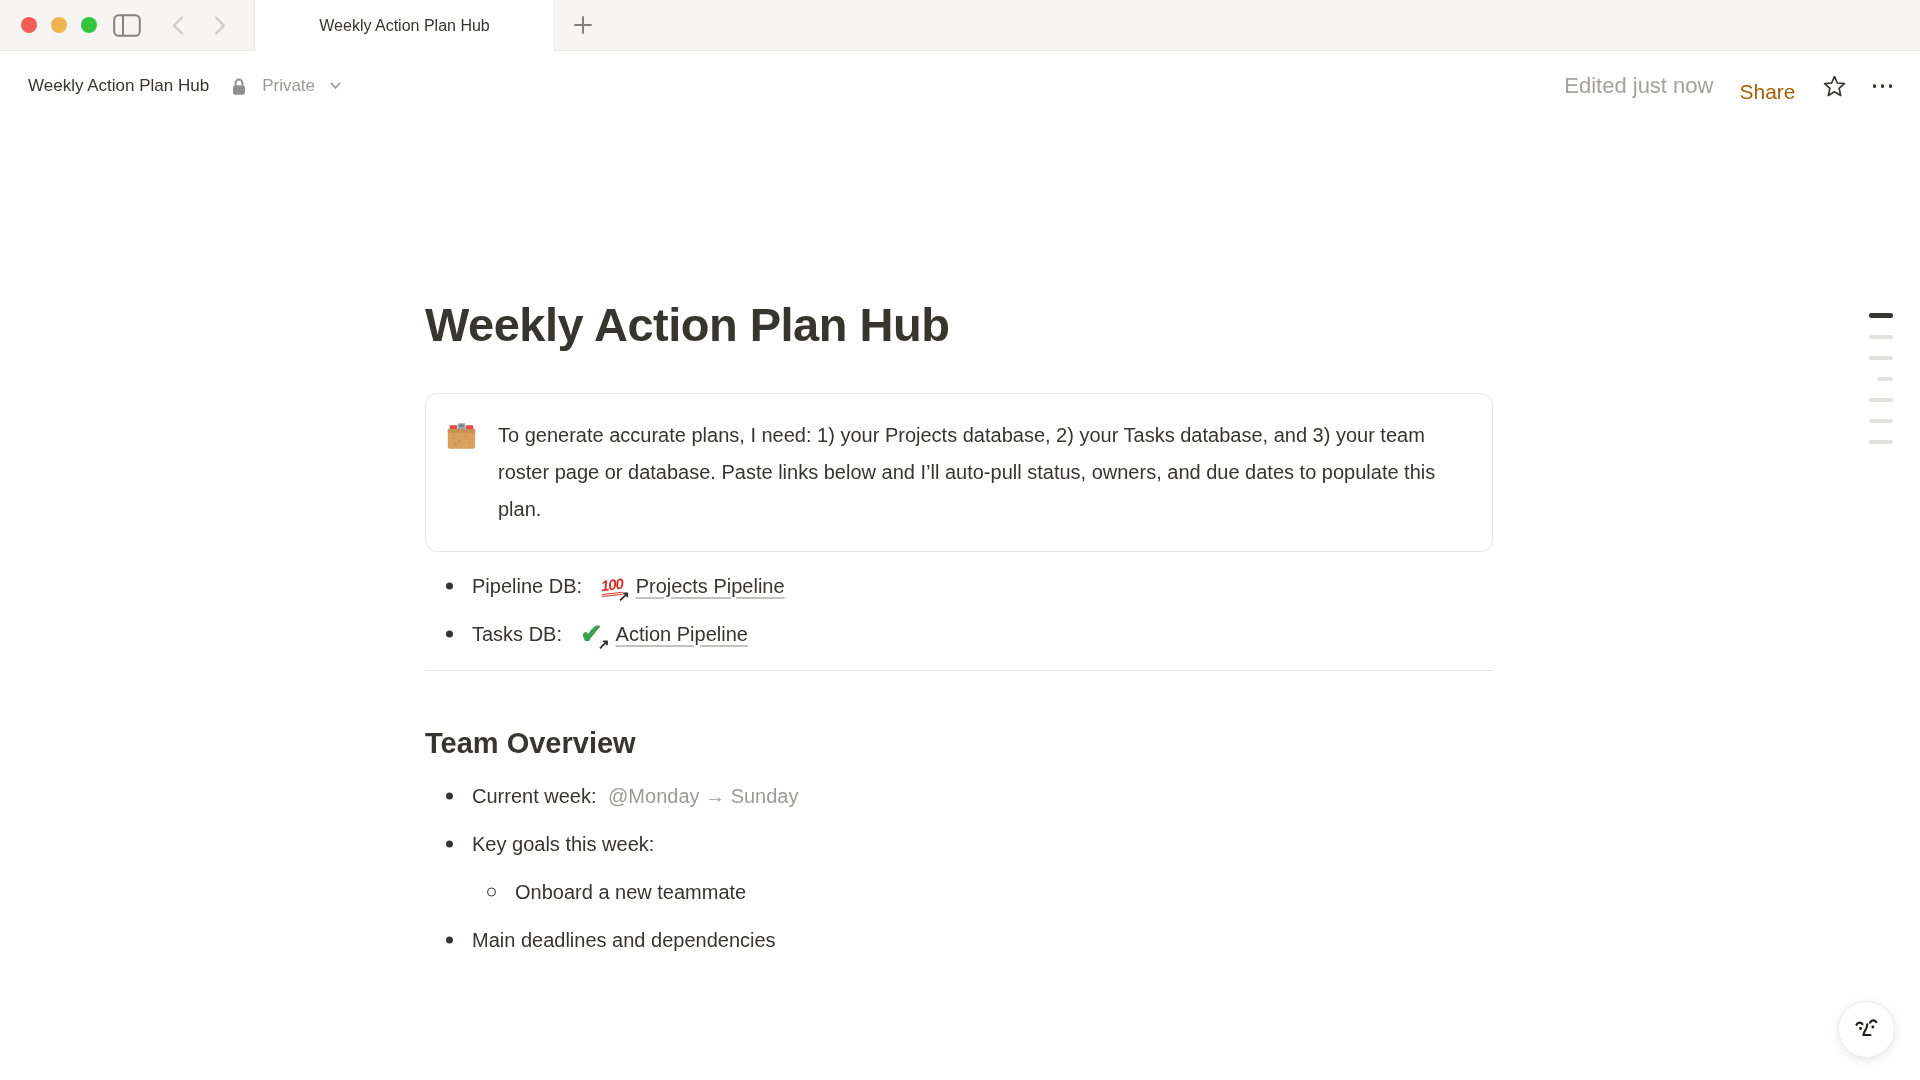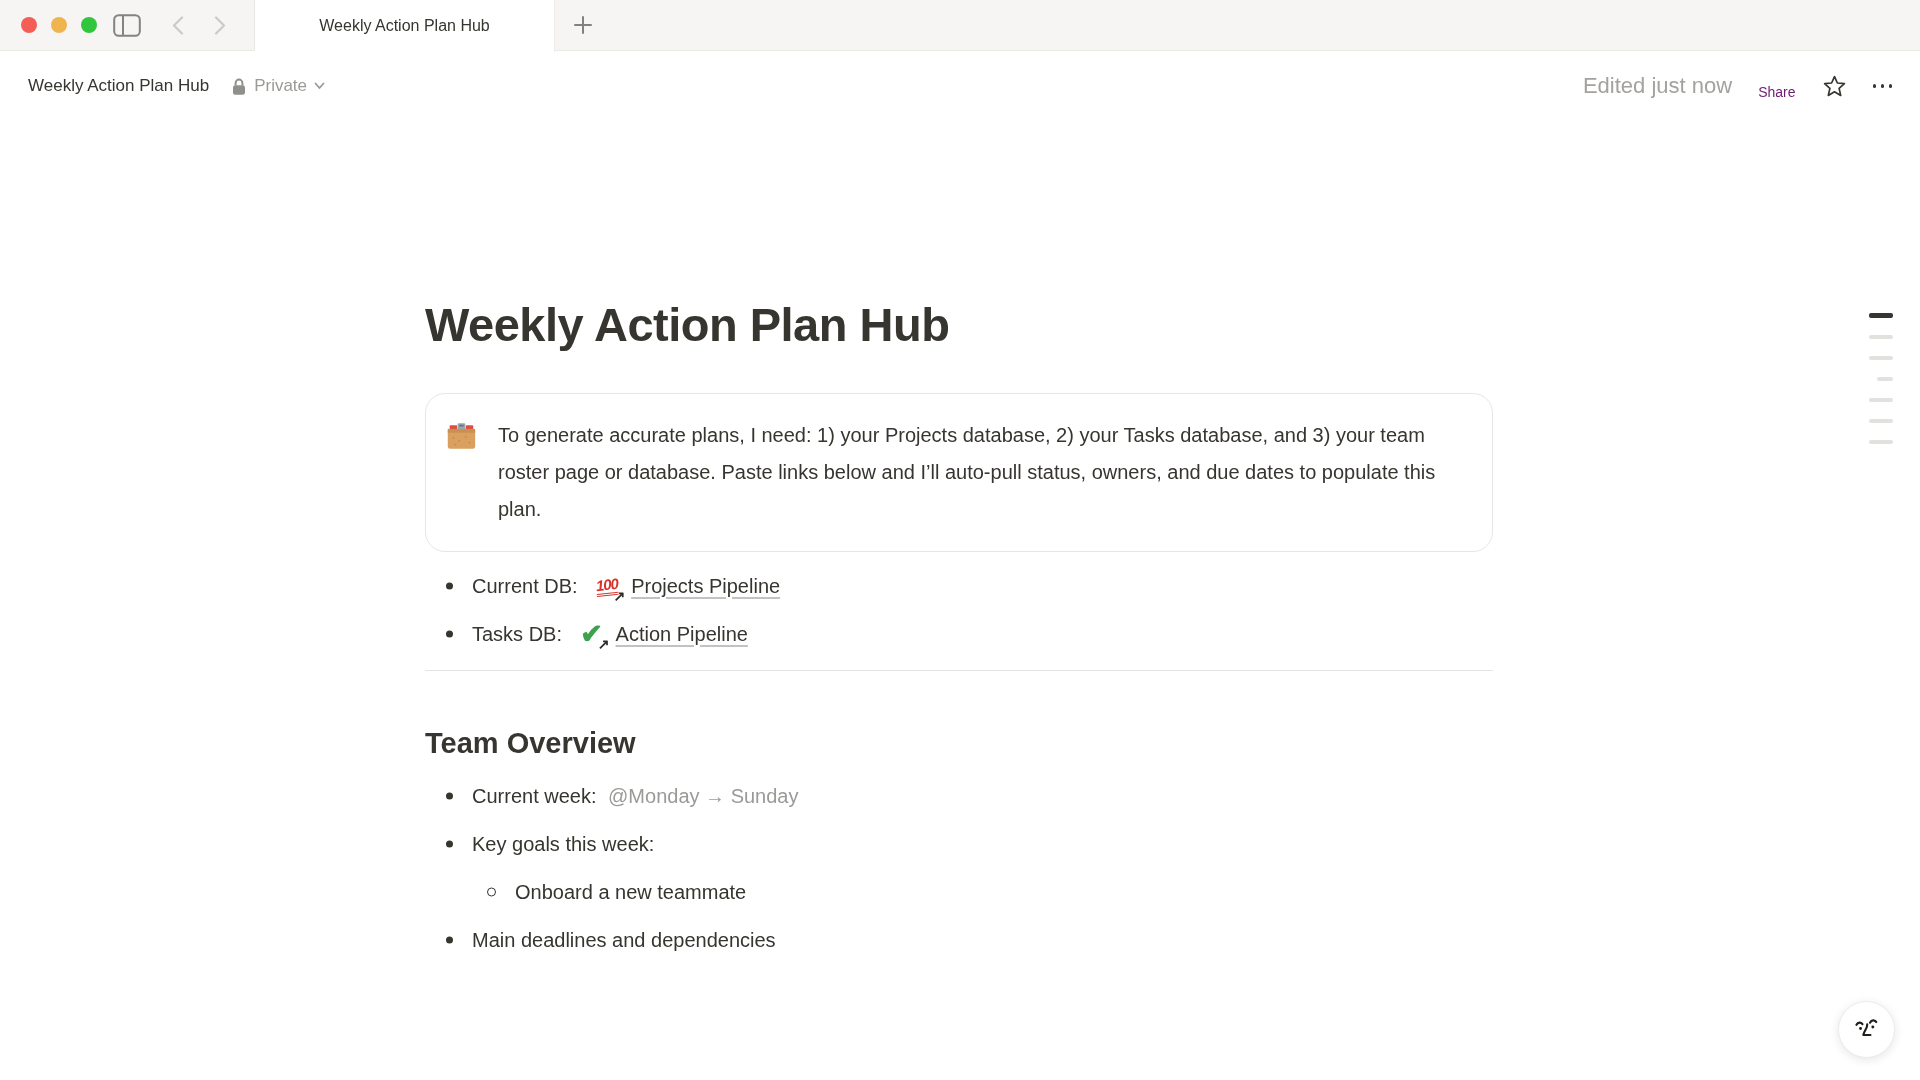--- a/index.html
+++ b/index.html
@@ -37,37 +37,37 @@
   }
   .new-tab { position: absolute; left: 573px; top: 15px; width: 20px; height: 20px; cursor: pointer; }
 
   
   .toolbar {
     position: absolute; left: 28px; right: 28px; top: 52px; height: 68px;
     display: flex; align-items: center; justify-content: space-between;
   }
   .toolbar-left { display: flex; align-items: center; gap: 22px; }
   .crumb { font-size: 17px; color: #37352f; cursor: pointer; }
-  .privacy { display: flex; align-items: center; gap: 7px; cursor: pointer; }
+  .privacy { display: flex; align-items: center; gap: 15px; cursor: pointer; }
   .privacy-label { font-size: 17px; color: #9b9a97; }
   .toolbar-right { display: flex; align-items: center; gap: 26px; }
   .edited { font-size: 22px; color: #a3a29e; }
-  .share { font-size: 14px; color: #701a75; cursor: pointer; margin-top: 12px; }
+  .share { font-size: 21px; color: #a16207; cursor: pointer; margin-top: 12px; }
   .star-btn { width: 25px; height: 24px; cursor: pointer; }
   .dots-btn { display: flex; gap: 4.5px; align-items: center; cursor: pointer; padding: 4px 0; }
   .dots-btn .dot { width: 3.5px; height: 3.5px; border-radius: 50%; background: #37352f; }
 
   
   .content { position: absolute; left: 425px; top: 296px; width: 1068px; }
   .page-title { font-size: 47px; line-height: 58px; font-weight: 700; letter-spacing: -0.5px; }
 
   .callout {
     margin-top: 39px;
     border: 1px solid #e7e6e3;
-    border-radius: 20px;
+    border-radius: 12px;
     padding: 23px 48px 23px 18px;
     display: flex; align-items: flex-start;
     background: #ffffff;
   }
   .callout-icon { flex: 0 0 34px; width: 34px; height: 34px; margin-top: 2px; }
   .callout-text { margin-left: 20px; font-size: 20px; line-height: 37px; width: 952px; }
 
   .h2 { font-size: 29px; line-height: 36px; font-weight: 700; }
   .h2.quick { margin-top: 52px; }
   .h2.team { margin-top: 54px; }
@@ -207,21 +207,21 @@
       <circle cx="23" cy="19" r="0.9" fill="#c08a48"></circle>
       <circle cx="27" cy="25" r="0.9" fill="#c08a48"></circle>
       <circle cx="12" cy="27" r="0.9" fill="#c08a48"></circle>
     </svg>
     <p class="callout-text">To generate accurate plans, I need: 1) your Projects database, 2) your Tasks database, and 3) your team roster page or database. Paste links below and I’ll auto-pull status, owners, and due dates to populate this plan.</p>
   </div>
 
 
   <div class="list">
     <div class="li">
-      <span class="label">Current DB: </span>
+      <span class="label">Pipeline DB: </span>
       <span class="page-link">
         <span class="inline-icon">
           <span class="hundred">100</span>
           <span class="link-arrow">↗</span>
         </span>
         <span class="link-text">Projects Pipeline</span>
       </span>
     </div>
     <div class="li">
       <span class="label">Tasks DB: </span>

